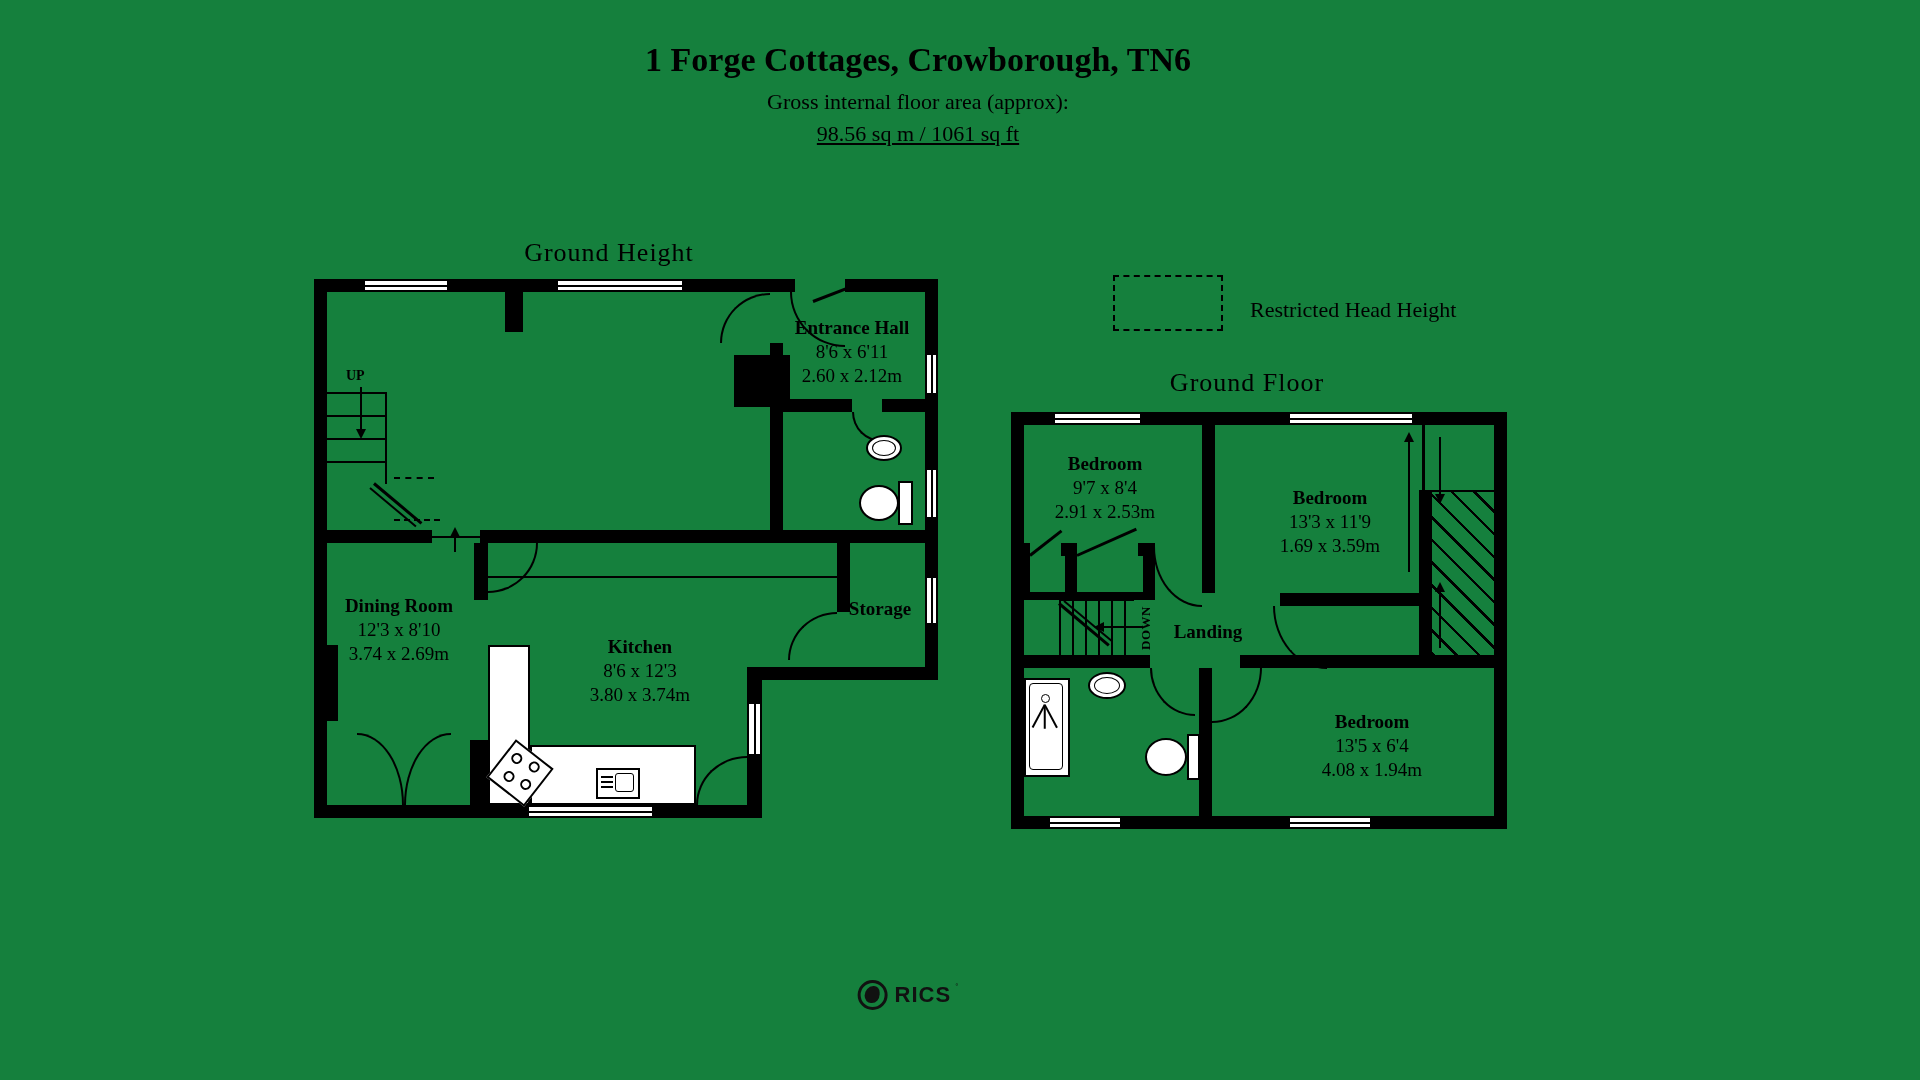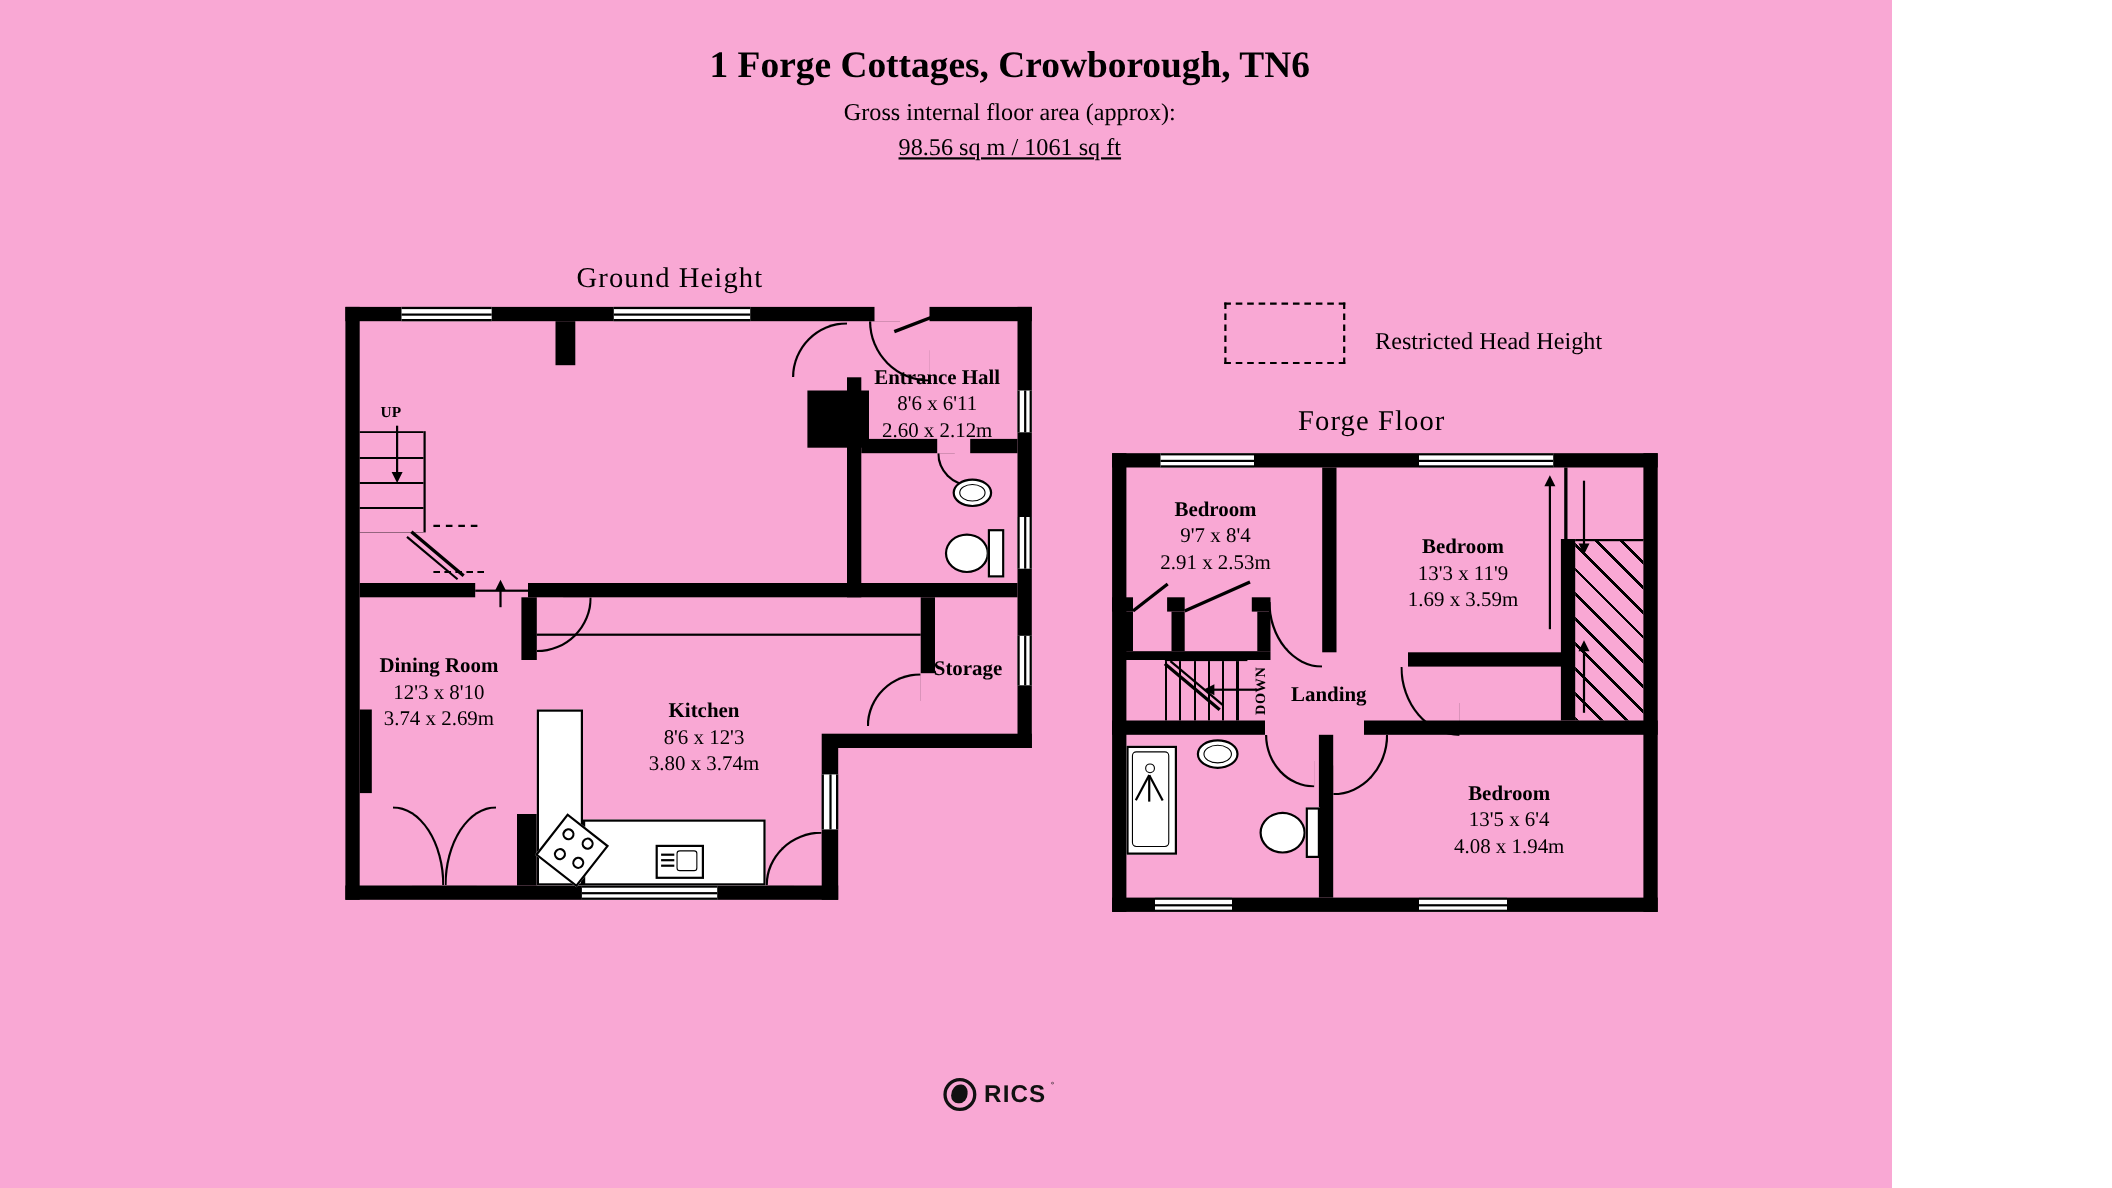--- a/index.html
+++ b/index.html
@@ -1,16 +1,16 @@
 <!DOCTYPE html>
 <html><head>
 <meta charset="utf-8">
 <style>
   html,body{margin:0;padding:0;background:#fff;}
-  #canvas{position:relative;width:1720px;height:1080px;background:#f9a8d4;overflow:hidden;
+  #canvas{position:relative;width:1920px;height:1080px;background:#15803d;overflow:hidden;
           font-family:"Liberation Serif","DejaVu Serif",serif;color:#000;}
   .abs{position:absolute;}
   .wall{position:absolute;background:#000;}
   .thin{position:absolute;background:#000;}
   .win-h{position:absolute;height:13px;background:#fff;border-top:2px solid #000;border-bottom:2px solid #000;box-sizing:border-box;}
   .win-h::after{content:'';position:absolute;left:0;right:0;top:50%;height:2px;margin-top:-1px;background:#000;}
   .win-v{position:absolute;width:15px;background:#fff;border-left:2px solid #000;border-right:2px solid #000;box-sizing:border-box;}
   .win-v::after{content:'';position:absolute;top:0;bottom:0;left:50%;width:2px;margin-left:-1px;background:#000;}
   .arc{position:absolute;box-sizing:border-box;}
   .arc.tl{border-top:2.5px solid #000;border-left:2.5px solid #000;border-top-left-radius:100% 100%;}
@@ -57,21 +57,21 @@
   <div id="header">
     <div class="t1">1 Forge Cottages, Crowborough, TN6</div>
     <div class="t2">Gross internal floor area (approx):</div>
     <div class="t3">98.56 sq m / 1061 sq ft</div>
   </div>
 
   <div id="legend-box"></div>
   <div id="legend-label">Restricted Head Height</div>
 
   <div class="floor-title" style="left:609px;top:238px;">Ground Height</div>
-  <div class="floor-title" style="left:1247px;top:368px;">Forge Floor</div>
+  <div class="floor-title" style="left:1247px;top:368px;">Ground Floor</div>
 
   <div class="abs" style="left:314px;top:279px;width:624px;height:539px;">
 
     <div class="wall" style="left:0;top:0;width:481px;height:13px;"></div>
     <div class="wall" style="left:531px;top:0;width:93px;height:13px;"></div>
     <div class="wall" style="left:0;top:0;width:13px;height:539px;"></div>
     <div class="wall" style="left:0;top:526px;width:448px;height:13px;"></div>
     <div class="wall" style="left:433px;top:401px;width:15px;height:138px;"></div>
     <div class="wall" style="left:433px;top:388px;width:191px;height:13px;"></div>
     <div class="wall" style="left:611px;top:0;width:13px;height:401px;"></div>
@@ -134,21 +134,21 @@
       <div class="hob-burner" style="left:10px;top:26px;"></div>
       <div class="hob-burner" style="left:28px;top:22px;"></div>
     </div>
     <div class="fixture" style="left:282px;top:489px;width:44px;height:31px;">
       <div class="fixture" style="left:17px;top:3px;width:19px;height:19px;border-width:1.5px;border-radius:3px;"></div>
       <div class="thin" style="left:3px;top:6px;width:12px;height:1.5px;"></div>
       <div class="thin" style="left:3px;top:11px;width:12px;height:1.5px;"></div>
       <div class="thin" style="left:3px;top:16px;width:12px;height:1.5px;"></div>
     </div>
 
-    <div class="label" style="left:538px;top:37px;margin-top:16px;">
+    <div class="label" style="left:538px;top:37px;">
       <div class="rname">Entrance Hall</div>
       <div>8'6 x 6'11</div>
       <div>2.60 x 2.12m</div>
     </div>
     <div class="label" style="left:85px;top:315px;">
       <div class="rname">Dining Room</div>
       <div>12'3 x 8'10</div>
       <div>3.74 x 2.69m</div>
     </div>
     <div class="label" style="left:326px;top:356px;">

